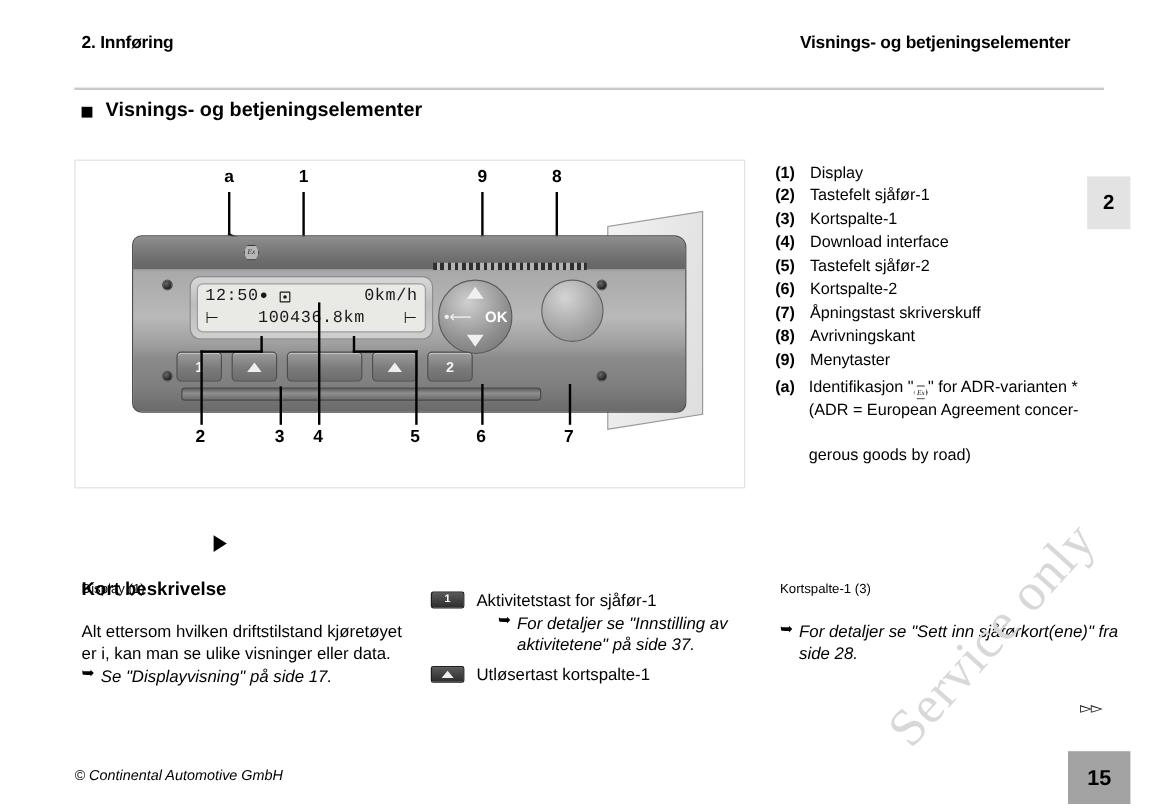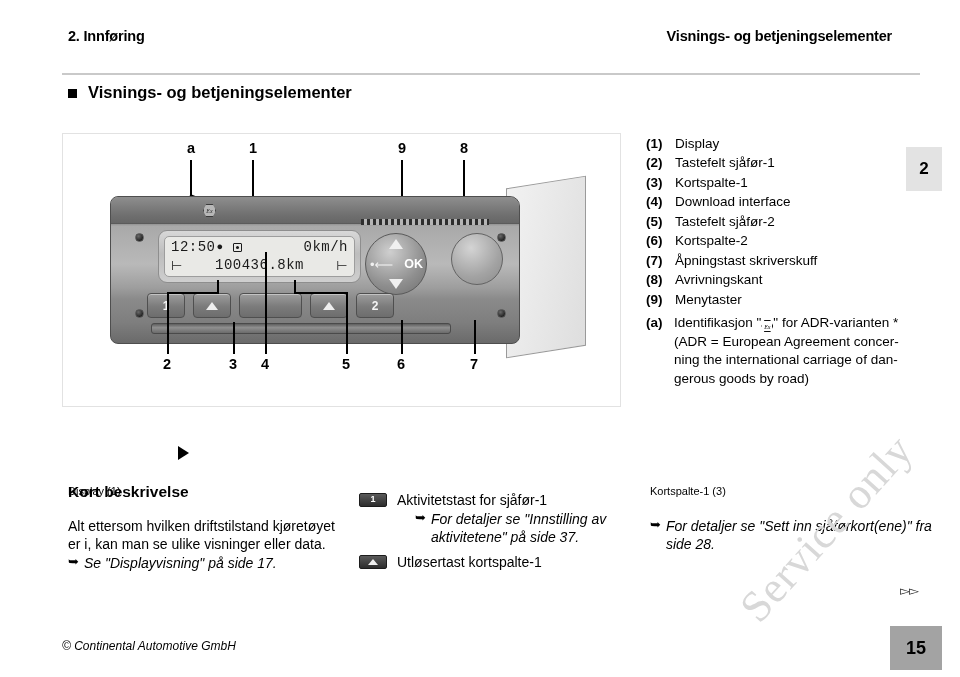--- a/index.html
+++ b/index.html
@@ -77,21 +77,21 @@
   }
   
   .dev-side {
     position: absolute; left: 396px; top: -14px;
     width: 80px; height: 170px;
     background: linear-gradient(100deg,#f2f2f2 0%, #e7e7e7 55%, #dedede 100%);
     border: 1px solid #9a9a9a;
     transform: skewY(-9deg);
   }
   .dev-face {
-    position: absolute; left: 0; top: 0; width: 410px; height: 148px;
+    position: absolute; left: 0; top: 0; width: 462px; height: 148px;
     border-radius: 8px 10px 8px 8px;
     background: linear-gradient(180deg,#7d7d7d 0%, #8d8d8d 6%, #6e6e6e 16%,
                 #a9a9a9 20%, #b9b9b9 46%, #9e9e9e 62%,
                 #8a8a8a 70%, #7e7e7e 86%, #6a6a6a 100%);
     border: 1px solid #4e4e4e;
     box-shadow: inset 0 1px 0 rgba(255,255,255,.45);
     overflow: hidden;
   }
   .dev-topband {
     position: absolute; left: 0; right: 0; top: 0; height: 27px;
@@ -462,21 +462,21 @@
       <span>Menytaster</span>
     </div>
   </div>
 
   <div class="footnote">
     <div class="fn-row">
       <span class="num">(a)</span>
       <span>
         <span>Identifikasjon "</span><span class="ex-inline">Ex</span><span>" for ADR-varianten *</span><br>
         <span>(ADR = European Agreement concer-</span><br>
-        <span>ning the international carriage of dan-</span><br>
+        <br>
         <span>gerous goods by road)</span>
       </span>
     </div>
   </div>
 
   <div class="kb-head">
     <span class="tri-right"></span>
     <span>Kort beskrivelse</span>
   </div>
 

